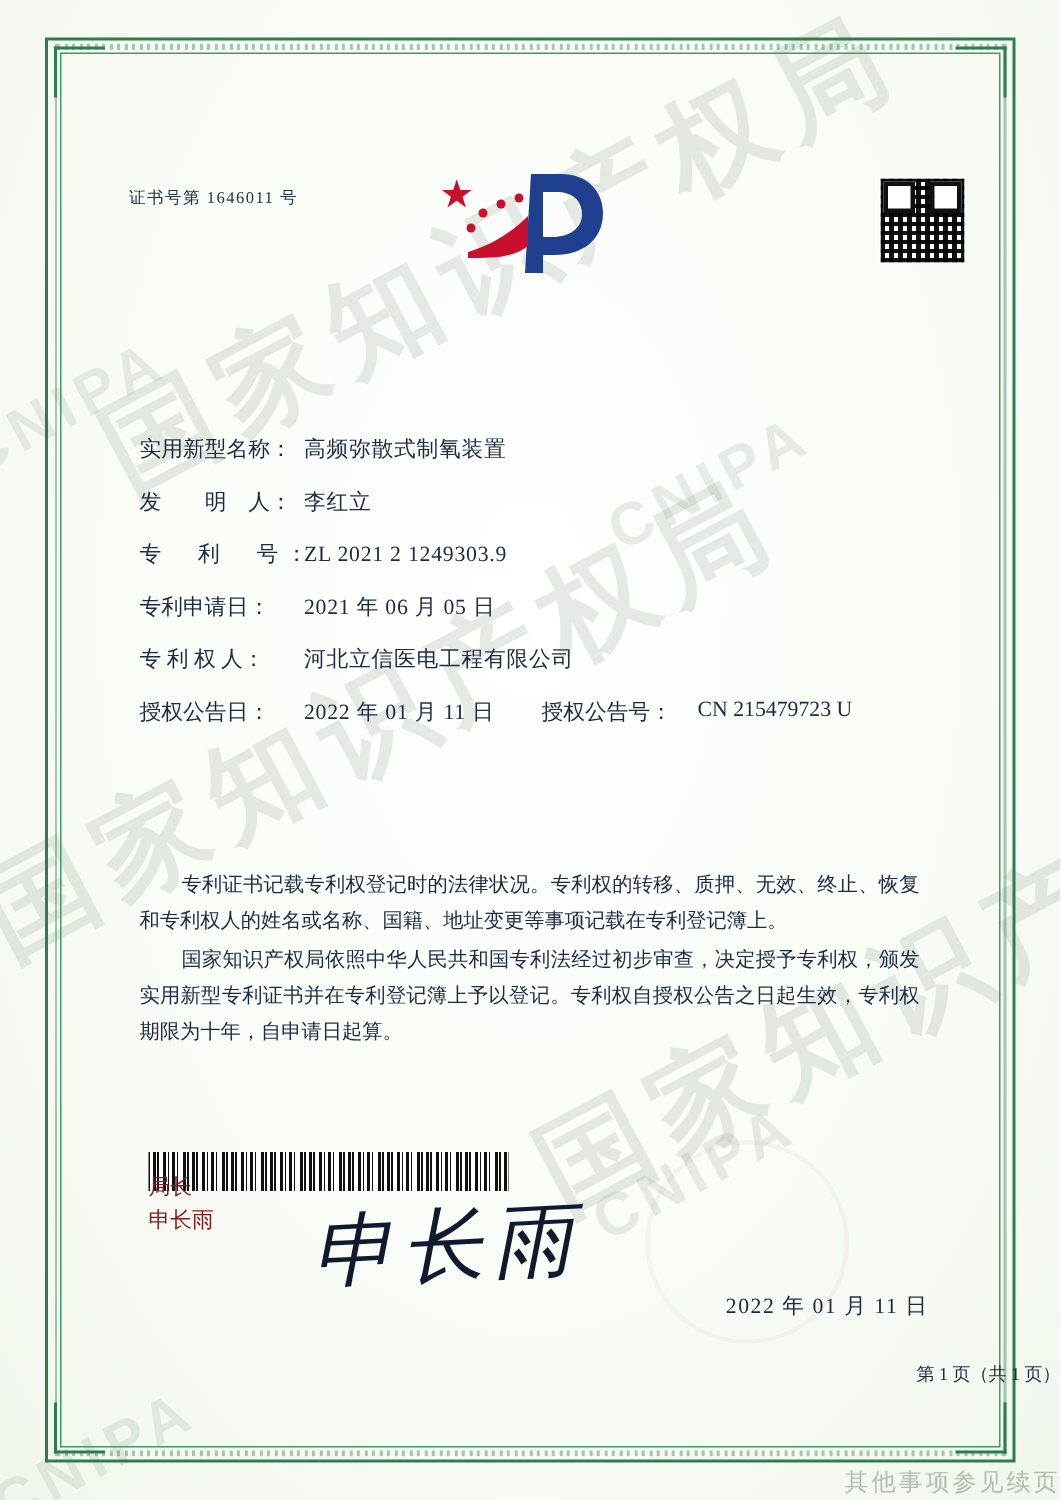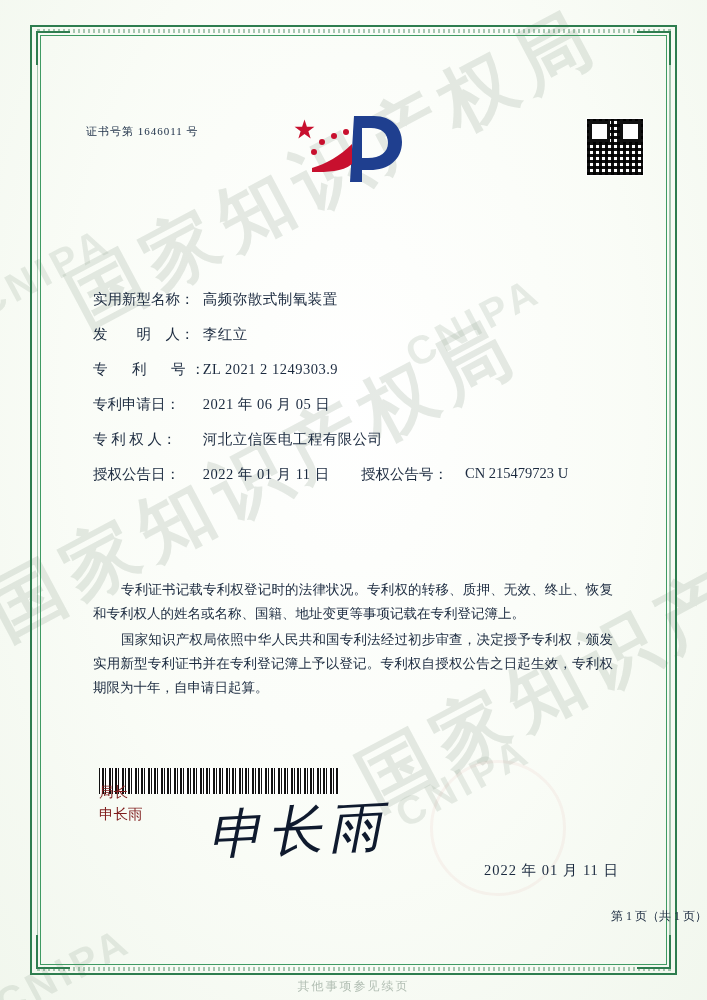--- a/index.html
+++ b/index.html
@@ -242,22 +242,22 @@
     left: 0; right: 0;
     top: 908px;
     text-align: right;
     font-size: 12px;
     color: #1b2a3f;
   }
   .footer-note {
     position: absolute;
     left: 0; right: 0;
     top: 978px;
-    text-align: center;
-    font-size: 12px;
+    text-align: right;
+    font-size: 16px;
     color: rgba(120,140,125,0.55);
     letter-spacing: 2px;
   }
 
   
   .seal {
     position: absolute;
     left: 430px;
     top: 760px;
     width: 130px;

